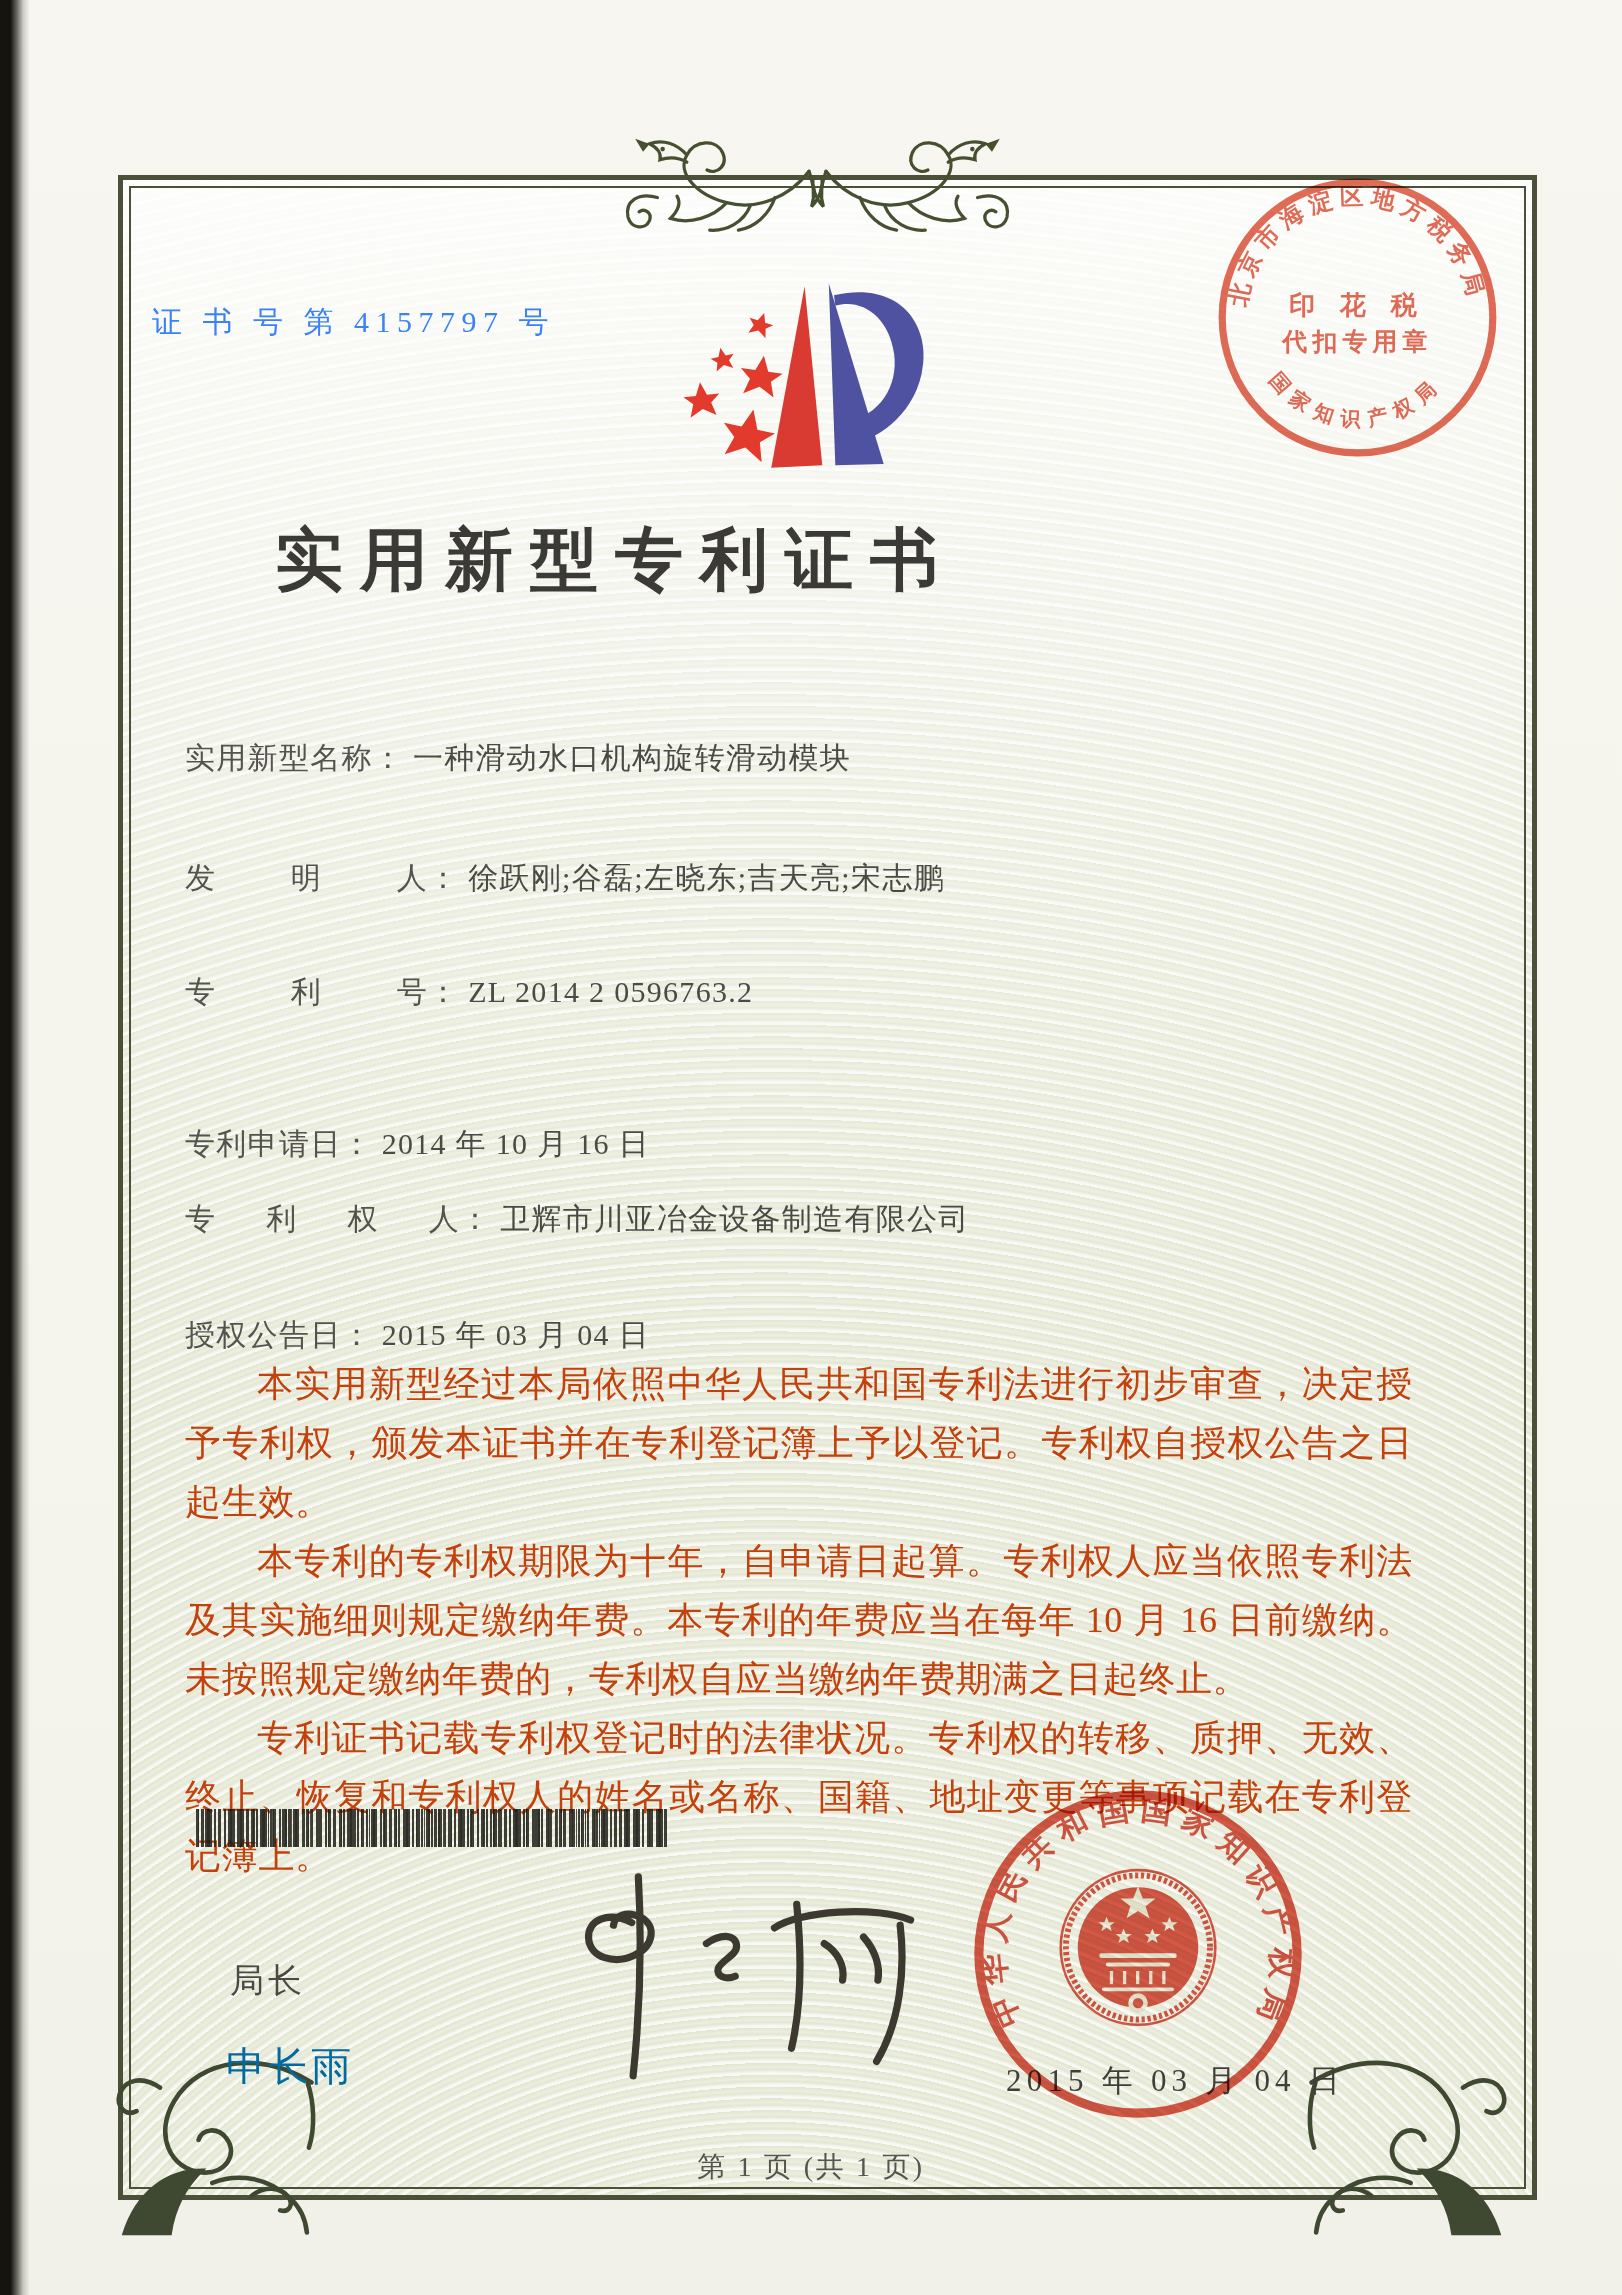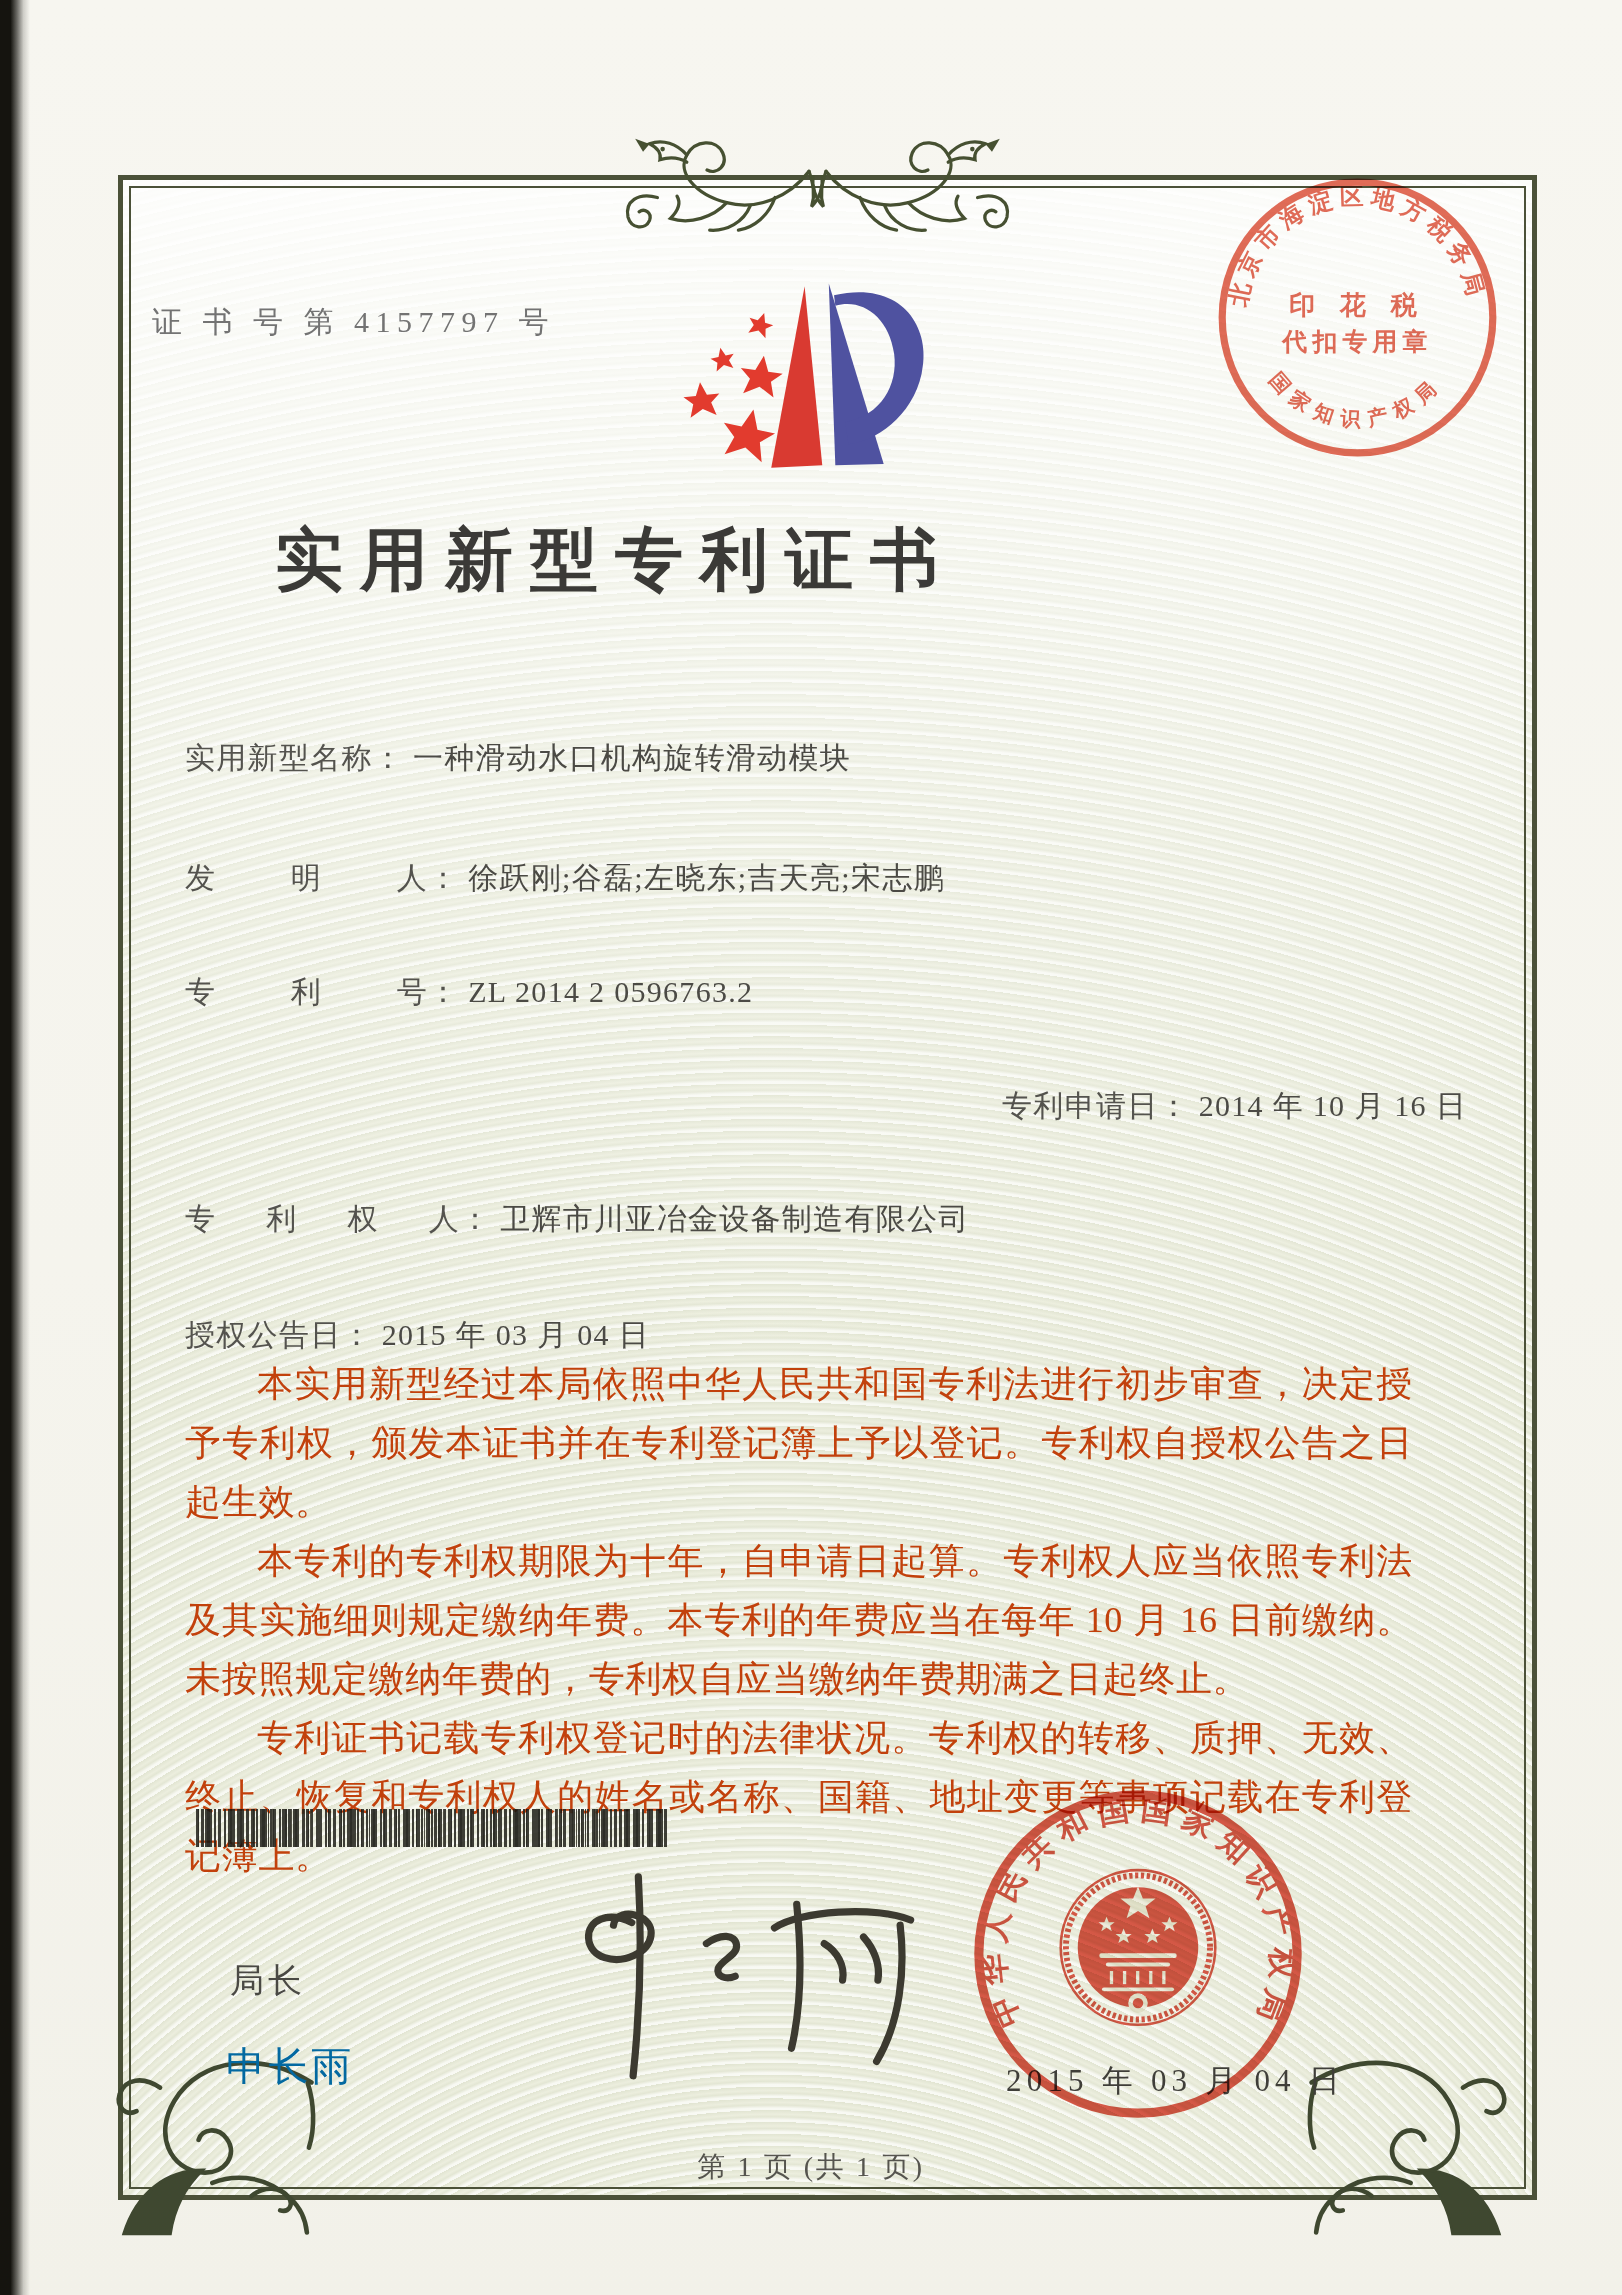--- a/index.html
+++ b/index.html
@@ -17,32 +17,32 @@
   .frame{left:118px;top:175px;width:1409px;height:2015px;
     border:5.9px solid #4b5138;
     background:
       linear-gradient(178deg, rgba(255,255,255,.9) 0%, rgba(255,255,255,.25) 34%, rgba(255,255,255,0) 60%),
       repeating-radial-gradient(circle at 46% 128%, rgba(255,255,255,.65) 0 2px, rgba(151,162,124,.10) 5.2px, rgba(255,255,255,.0) 7.8px, rgba(151,162,124,.12) 11.8px),
       #ecEEDf;
     background-color:#eceede;}
   .frame::before{content:"";position:absolute;inset:5.9px;border:2px solid #4b5138;}
   .orn{pointer-events:none;}
   
-  .cert-no{left:152px;top:302px;font-size:30px;letter-spacing:6.5px;color:#737373;}
+  .cert-no{left:152px;top:302px;font-size:30px;letter-spacing:6.5px;color:#3b82f6;}
   
   .title{left:275px;top:515px;width:1086px;text-align:left;font-size:68px;font-weight:600;
     letter-spacing:17px;color:#3b3a37;}
   
   .row{left:185px;width:1282px;font-size:30px;color:#54534e;letter-spacing:1.3px;white-space:nowrap;}
   .row .fl{display:inline-block;vertical-align:top;}
   .row .spread3{width:243px;text-align:justify;text-align-last:justify;}
   .row .spread4{width:275px;text-align:justify;text-align-last:justify;}
   .row .fv{color:#4b4a45;}
   .r1{top:738px;} .r2{top:858px;} .r3{top:972px;}
-  .r4{top:1086px;text-align:right;} .r5{top:1199px;} .r6{top:1315px;}
+  .r4{top:1124px;} .r5{top:1199px;} .r6{top:1315px;}
   
   .body-text{left:185px;top:1355px;width:1228px;font-size:36px;line-height:1.64;
     color:#c2410c;text-align:justify;letter-spacing:0.7px;}
   .body-text p{margin:0;text-indent:2em;}
   
   .barcode{left:196px;top:1809px;width:472px;height:38px;opacity:.88;
     background:
       repeating-linear-gradient(90deg,#26261f 0 2px,transparent 2px 4.6px),
       repeating-linear-gradient(90deg,#26261f 0 1.3px,transparent 1.3px 7.2px),
       repeating-linear-gradient(90deg,#14140f 0 2.6px,transparent 2.6px 11px),

